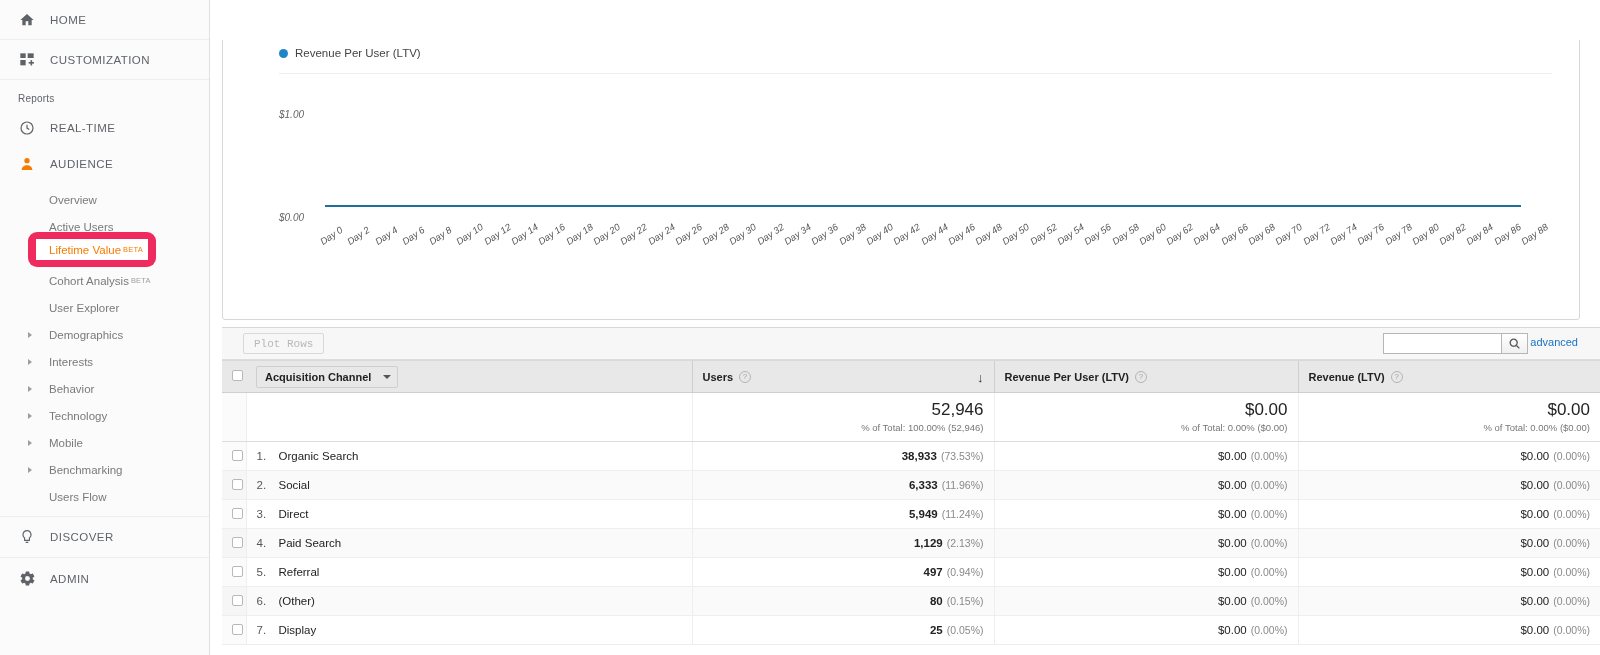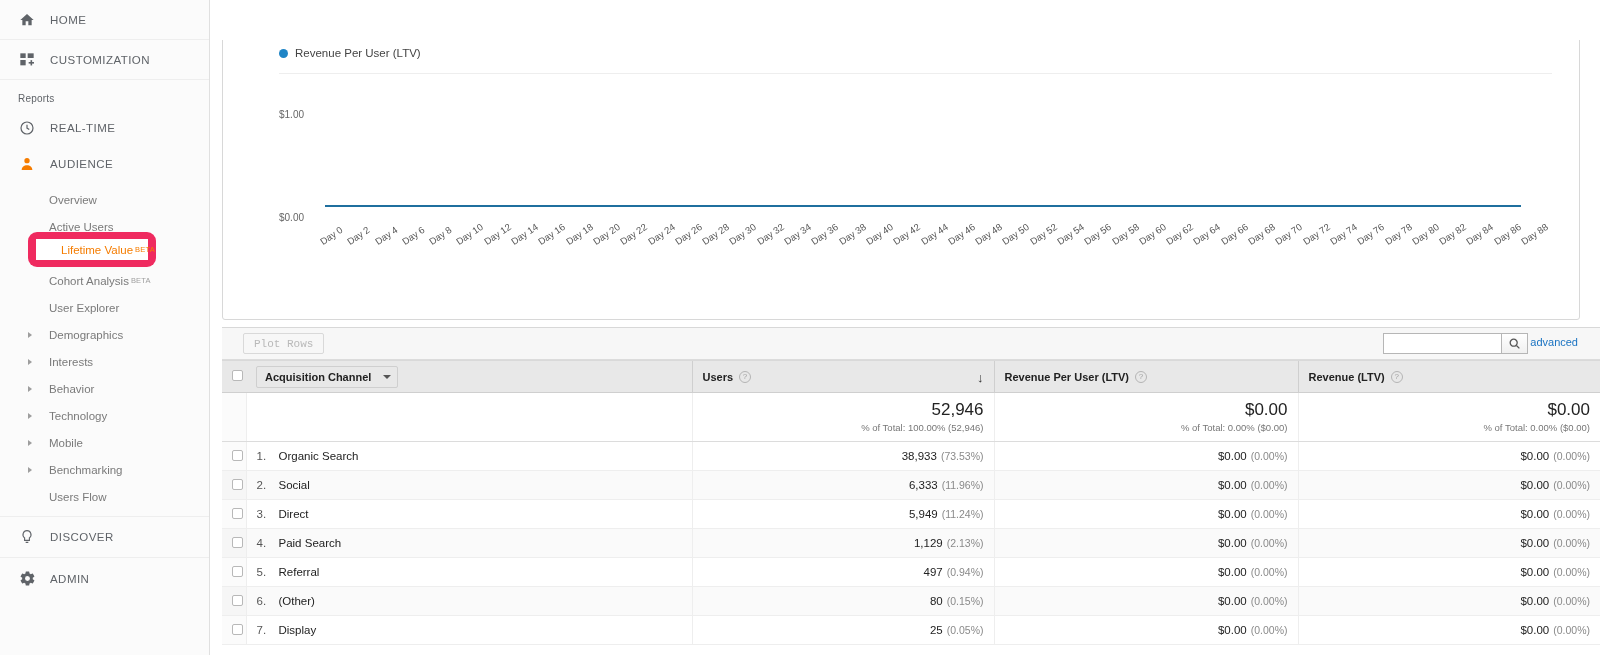--- a/index.html
+++ b/index.html
@@ -72,21 +72,21 @@
     background: #ef2a5f;
     border-radius: 9px;
     z-index: 5;
     display: flex; align-items: center; justify-content: center;
   }
   .hl-inner {
     position: absolute;
     left: 8px; top: 7px; right: 8px; bottom: 7px;
     background: #ffffff;
     display: flex; align-items: center;
-    padding-left: 25px;
+    padding-left: 13px;
   }
   .hl-inner .txt { font-size: 11.5px; color: #f57c00; white-space: nowrap; }
   .hl-inner .beta { color: #f57c00; }
 
   
   #main {
     flex: 1 1 auto; height: 655px;
     background: #ffffff; position: relative; overflow: hidden; margin-top: 40px;
   }
 
@@ -104,20 +104,21 @@
   }
   #legend .dot {
     width: 9px; height: 9px; border-radius: 50%;
     background: #1f85c6; margin-right: 7px;
   }
   #legend .lbl { font-size: 11.5px; color: #444; }
   #plot {
     position: absolute;
     left: 56px; top: 42px; right: 27px; bottom: 52px;
     border-top: 1px solid #eeeeee;
+    font-style: italic;
   }
   .ytick {
     position: absolute; font-size: 10px; color: #666;
     left: 0;
   }
   .ytick.top { top: 35px; }
   .ytick.bot { top: 138px; }
   #zero-line {
     position: absolute;
     left: 46px; right: 31px; top: 131px;
@@ -231,21 +232,21 @@
     font-size: 11.5px; color: #222;
     height: 29px; padding: 0 10px;
     vertical-align: middle;
   }
   td.cell-check { text-align: center; padding: 0; background: #fbfbfb; border-right: 1px solid #eee;}
   td.num { text-align: right; }
   td.bd-l { border-left: 1px solid #eeeeee; }
   tr.alt td { background: #fafafa; }
   tr.alt td.cell-check { background: #f6f6f6; }
   .pct { color: #8a8a8a; font-size: 10.5px; margin-left: 4px; }
-  .bold { font-weight: normal; }
+  .bold { font-weight: bold; }
   .row-idx { color: #555; display: inline-block; width: 22px; }
 
   
   tr#summary-row td {
     height: 49px; border-bottom: 1px solid #dcdcdc;
     padding: 0 10px 0 10px; vertical-align: middle;
   }
   .sum-big { font-size: 17px; color: #222; display: block; text-align: right; line-height: 1.1; }
   .sum-sub { font-size: 9.5px; color: #777; display: block; text-align: right; margin-top: 2px; }
 

